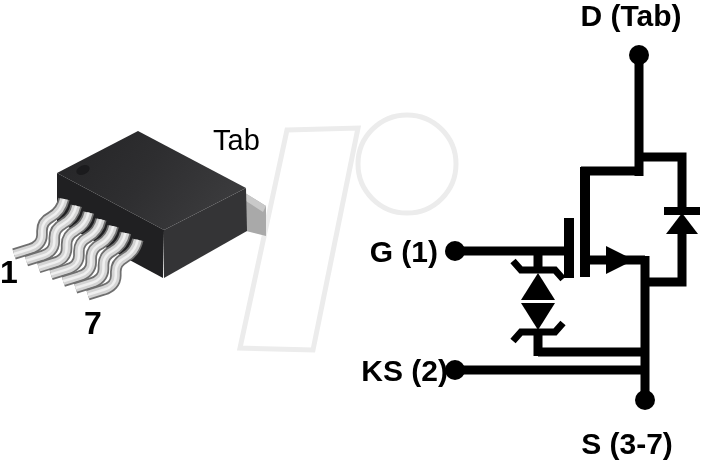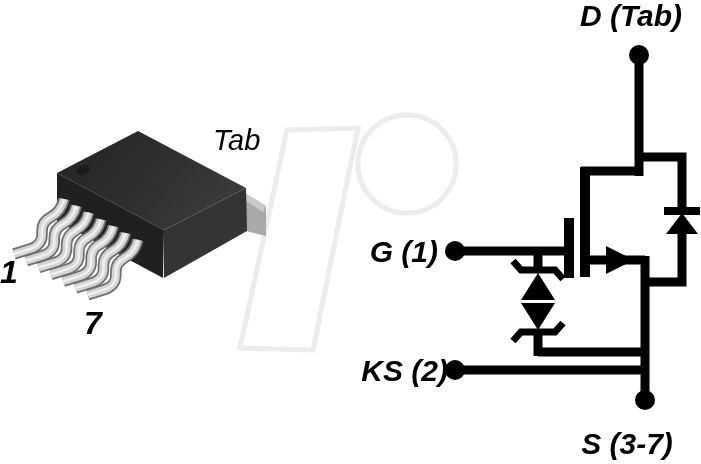--- a/index.html
+++ b/index.html
@@ -2,21 +2,20 @@
 <html><head>
 <meta charset="utf-8">
 <style>
   html,body{margin:0;padding:0;background:#fff;}
   .canvas{
     position:relative;
     width:701px;height:464px;
     background:#ffffff;
     overflow:hidden;
     font-family:"Liberation Sans","DejaVu Sans",sans-serif;
-    font-style:italic;
   }
   svg{display:block;}
   text{fill:#000;}
   .lbl-bold{font-weight:700;font-size:30px;}
   .lbl-pin{font-weight:700;font-size:32px;}
   .lbl-tab{font-weight:400;font-size:29px;}
 </style>
 </head>
 <body>
 

